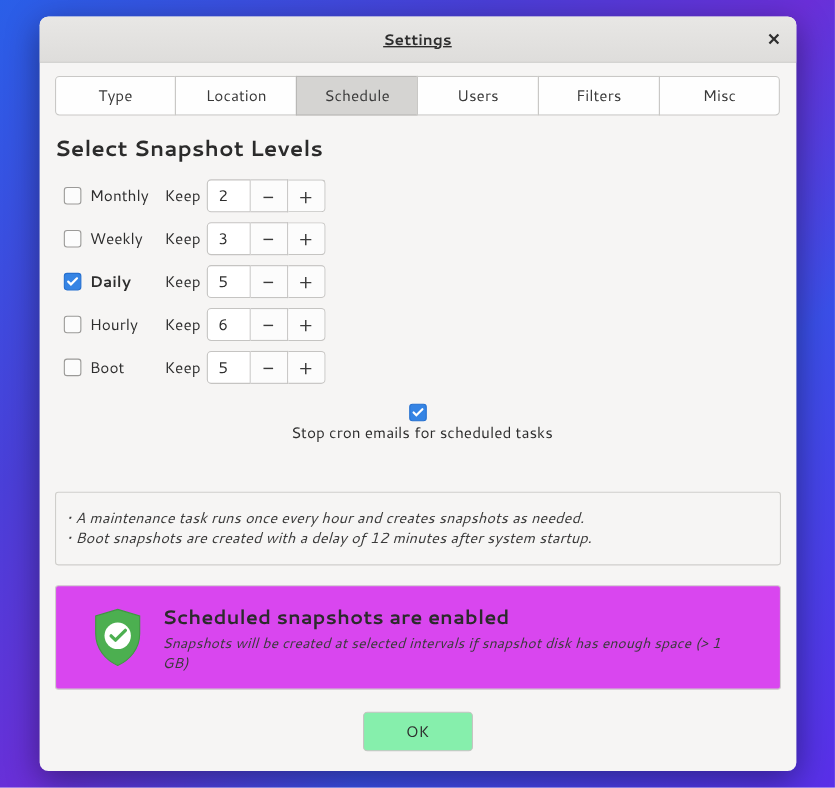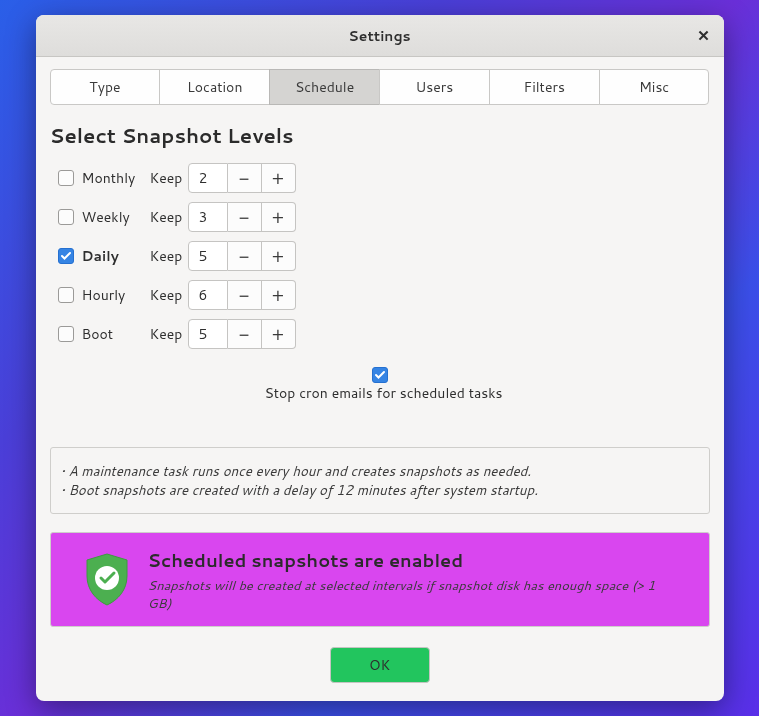--- a/index.html
+++ b/index.html
@@ -23,20 +23,21 @@
     overflow: hidden;
   }
   .titlebar {
     height: 42px;
     background: linear-gradient(#e8e7e5, #dedddb);
     border-bottom: 1px solid #c7c6c3;
     display: flex;
     align-items: center;
     justify-content: center;
     position: relative;
+    text-decoration: underline;
   }
   .titlebar-title {
     font-weight: 600;
     font-size: 14px;
     color: #2e2e2e;
   }
   .close-btn {
     position: absolute;
     right: 10px;
     top: 50%;
@@ -218,21 +219,21 @@
     font-style: italic;
     color: #3a3a3a;
   }
   .footer {
     display: flex;
     justify-content: center;
   }
   .ok-btn {
     width: 100px;
     padding: 7px 0;
-    background: #22c55e;
+    background: #86efac;
     border: 1px solid #c5c4c2;
     border-radius: 4px;
     font-size: 14px;
     color: #2e2e2e;
     cursor: pointer;
     text-align: center;
   }
 </style>
 </head>
 <body>

